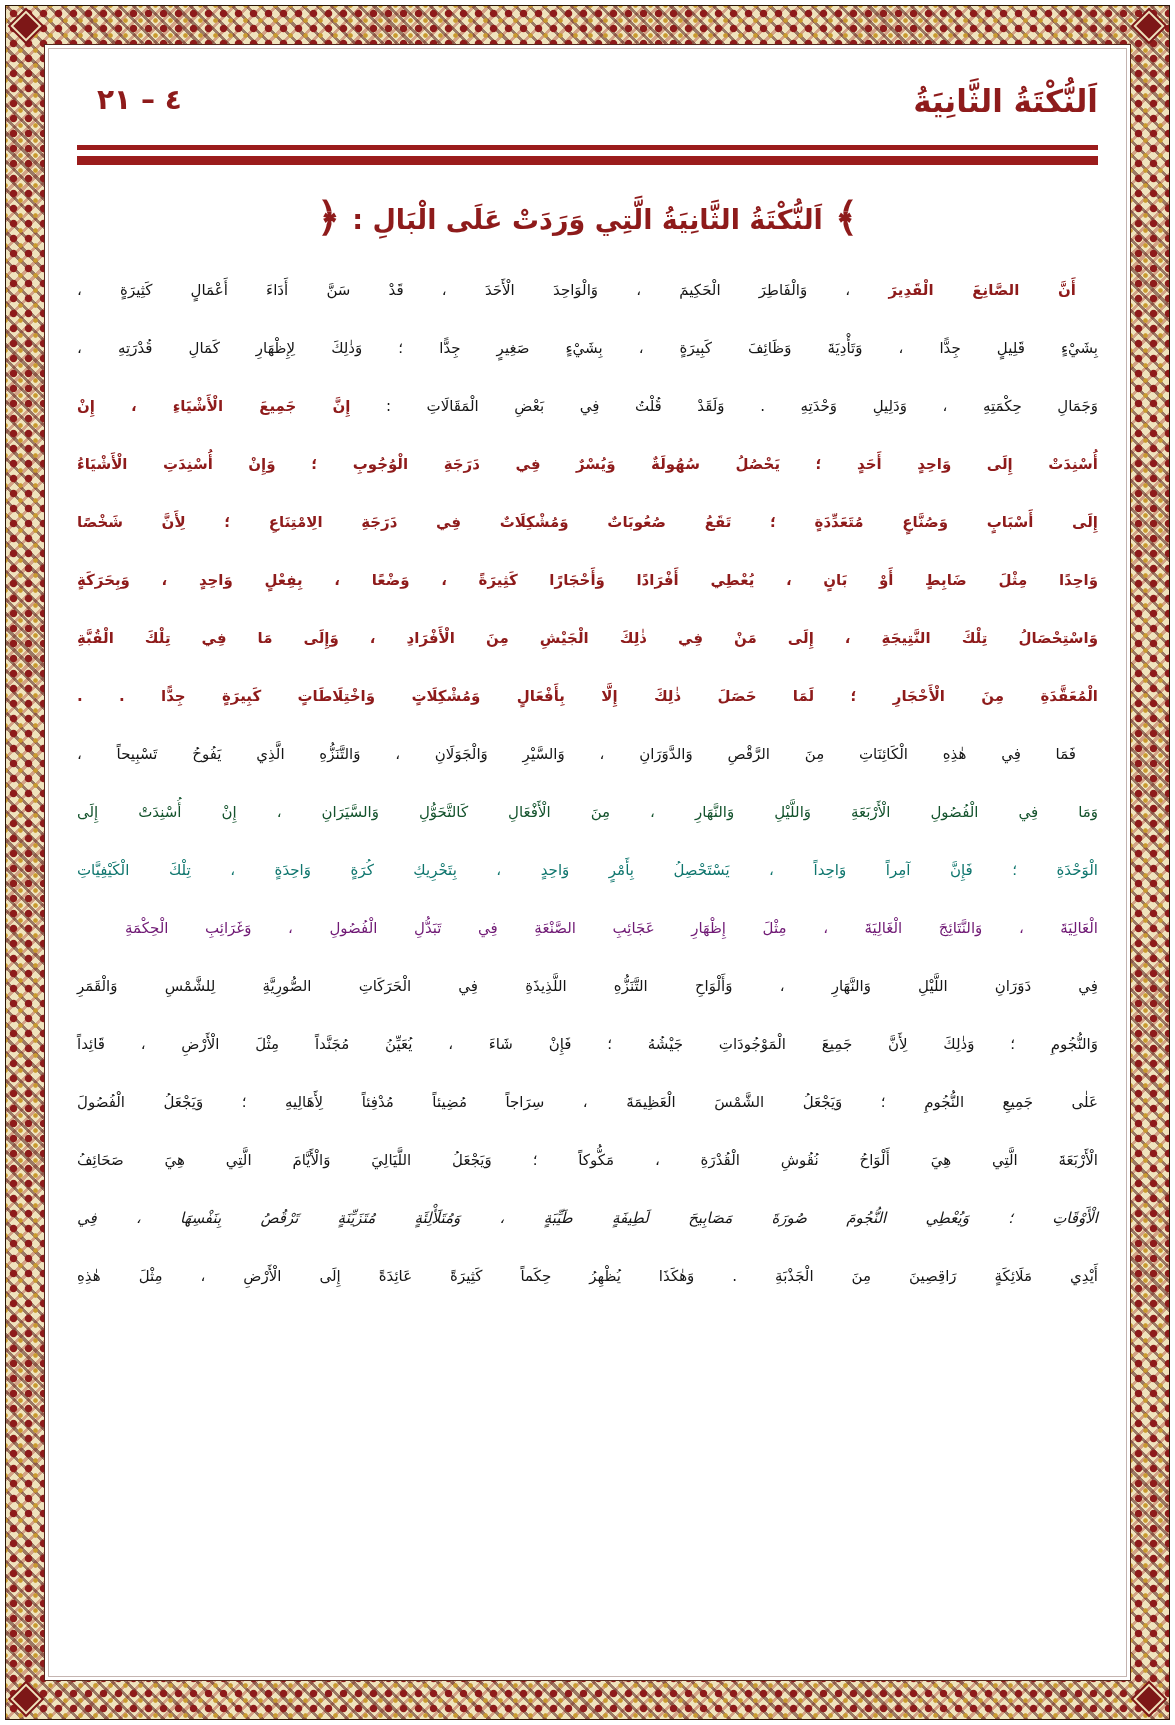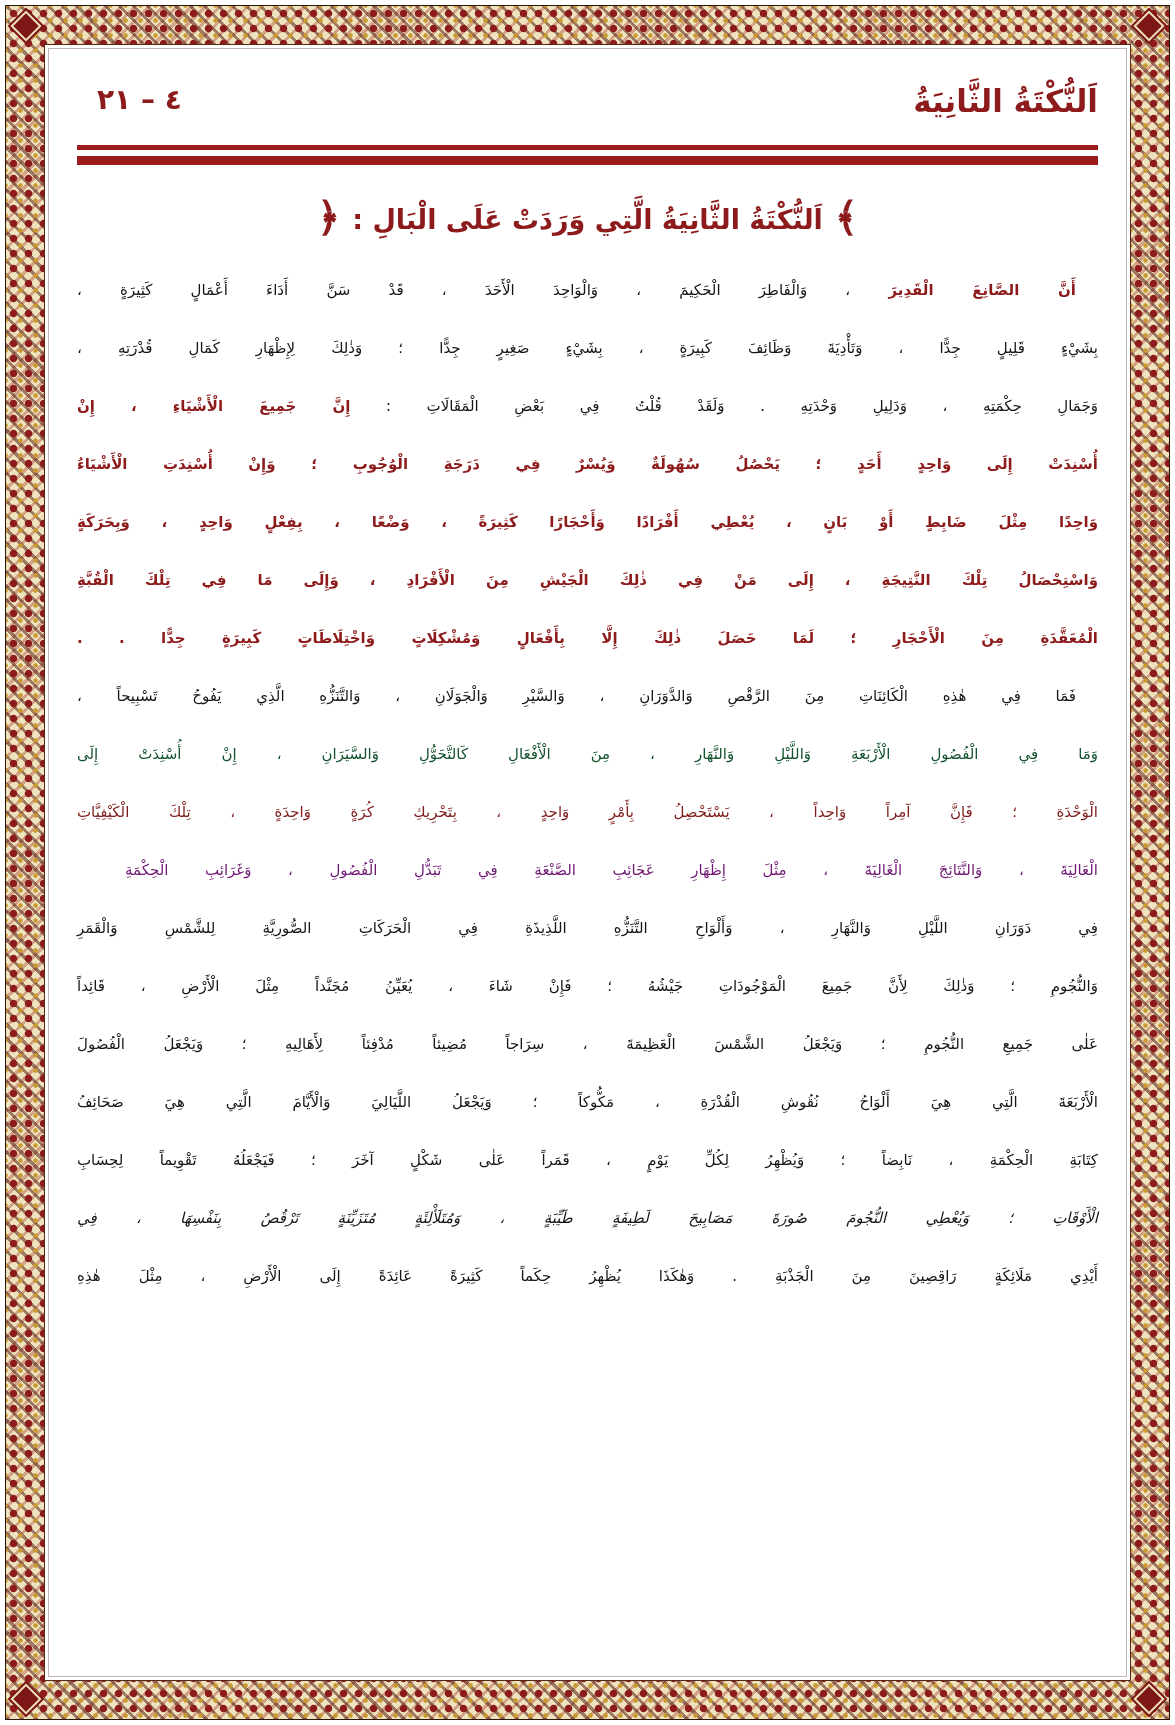--- a/index.html
+++ b/index.html
@@ -97,32 +97,32 @@
           <span class="bracket">﴾</span>
           <span>اَلنُّكْتَةُ الثَّانِيَةُ الَّتِي وَرَدَتْ عَلَى الْبَالِ :</span>
           <span class="bracket">﴿</span>
         </div>
 
         <div class="body" id="body">
             <div class="line indent"><span class="seg-red" style="color: rgb(142, 27, 27);">أَنَّ الصَّانِعَ الْقَدِيرَ</span><span style="color: rgb(22, 22, 22);"> ، وَالْفَاطِرَ الْحَكِيمَ ، وَالْوَاحِدَ الْأَحَدَ ، قَدْ سَنَّ أَدَاءَ أَعْمَالٍ كَثِيرَةٍ ،</span></div>
             <div class="line"><span style="color: rgb(22, 22, 22);">بِشَيْءٍ قَلِيلٍ جِدًّا ، وَتَأْدِيَةَ وَظَائِفَ كَبِيرَةٍ ، بِشَيْءٍ صَغِيرٍ جِدًّا ؛ وَذٰلِكَ لِإِظْهَارِ كَمَالِ قُدْرَتِهِ ،</span></div>
             <div class="line"><span style="color: rgb(22, 22, 22);">وَجَمَالِ حِكْمَتِهِ ، وَدَلِيلِ وَحْدَتِهِ . وَلَقَدْ قُلْتُ فِي بَعْضِ الْمَقَالَاتِ : </span><span class="seg-red" style="color: rgb(142, 27, 27);">إِنَّ جَمِيعَ الْأَشْيَاءِ ، إِنْ</span></div>
             <div class="line"><span class="seg-red" style="color: rgb(142, 27, 27);">أُسْنِدَتْ إِلَى وَاحِدٍ أَحَدٍ ؛ يَحْصُلُ سُهُولَةٌ وَيُسْرٌ فِي دَرَجَةِ الْوُجُوبِ ؛ وَإِنْ أُسْنِدَتِ الْأَشْيَاءُ</span></div>
+            <div class="line"><span class="seg-red" style="color: rgb(142, 27, 27);">إِلَى أَسْبَابٍ وَصُنَّاعٍ مُتَعَدِّدَةٍ ؛ تَقَعُ صُعُوبَاتٌ وَمُشْكِلَاتٌ فِي دَرَجَةِ الِامْتِنَاعِ ؛ لِأَنَّ شَخْصًا</span></div>
             <div class="line"><span class="seg-red" style="color: rgb(142, 27, 27);">وَاحِدًا مِثْلَ ضَابِطٍ أَوْ بَانٍ ، يُعْطِي أَفْرَادًا وَأَحْجَارًا كَثِيرَةً ، وَضْعًا ، بِفِعْلٍ وَاحِدٍ ، وَبِحَرَكَةٍ</span></div>
             <div class="line"><span class="seg-red" style="color: rgb(142, 27, 27);">وَاسْتِحْصَالُ تِلْكَ النَّتِيجَةِ ، إِلَى مَنْ فِي ذٰلِكَ الْجَيْشِ مِنَ الْأَفْرَادِ ، وَإِلَى مَا فِي تِلْكَ الْقُبَّةِ</span></div>
             <div class="line"><span class="seg-red" style="color: rgb(142, 27, 27);">الْمُعَقَّدَةِ مِنَ الْأَحْجَارِ ؛ لَمَا حَصَلَ ذٰلِكَ إِلَّا بِأَفْعَالٍ وَمُشْكِلَاتٍ وَاخْتِلَاطَاتٍ كَبِيرَةٍ جِدًّا . .</span></div>
             <div class="line indent"><span style="color: rgb(22, 22, 22);">فَمَا فِي هٰذِهِ الْكَائِنَاتِ مِنَ الرَّقْصِ وَالدَّوَرَانِ ، وَالسَّيْرِ وَالْجَوَلَانِ ، وَالتَّنَزُّهِ الَّذِي يَفُوحُ تَسْبِيحاً ،</span></div>
             <div class="line"><span style="color: #14532d;">وَمَا فِي الْفُصُولِ الْأَرْبَعَةِ وَاللَّيْلِ وَالنَّهَارِ ، مِنَ الْأَفْعَالِ كَالتَّحَوُّلِ وَالسَّيَرَانِ ، إِنْ أُسْنِدَتْ إِلَى</span></div>
-            <div class="line"><span style="color: #7f1d1d;">الْوَحْدَةِ ؛ فَإِنَّ آمِراً وَاحِداً ، يَسْتَحْصِلُ بِأَمْرٍ وَاحِدٍ ، بِتَحْرِيكِ كُرَةٍ وَاحِدَةٍ ، تِلْكَ الْكَيْفِيَّاتِ</span></div>
+            <div class="line"><span style="color: #0f766e;">الْوَحْدَةِ ؛ فَإِنَّ آمِراً وَاحِداً ، يَسْتَحْصِلُ بِأَمْرٍ وَاحِدٍ ، بِتَحْرِيكِ كُرَةٍ وَاحِدَةٍ ، تِلْكَ الْكَيْفِيَّاتِ</span></div>
             <div class="line"><span style="color: #701a75; margin-left: 48px;">الْعَالِيَةَ ، وَالنَّتَائِجَ الْغَالِيَةَ ، مِثْلَ إِظْهَارِ عَجَائِبِ الصَّنْعَةِ فِي تَبَدُّلِ الْفُصُولِ ، وَغَرَائِبِ الْحِكْمَةِ</span></div>
             <div class="line"><span style="color: rgb(22, 22, 22);">فِي دَوَرَانِ اللَّيْلِ وَالنَّهَارِ ، وَأَلْوَاحِ التَّنَزُّهِ اللَّذِيذَةِ فِي الْحَرَكَاتِ الصُّورِيَّةِ لِلشَّمْسِ وَالْقَمَرِ</span></div>
             <div class="line"><span style="color: rgb(22, 22, 22);">وَالنُّجُومِ ؛ وَذٰلِكَ لِأَنَّ جَمِيعَ الْمَوْجُودَاتِ جَيْشُهُ ؛ فَإِنْ شَاءَ ، يُعَيِّنُ مُجَنَّداً مِثْلَ الْأَرْضِ ، قَائِداً</span></div>
             <div class="line"><span style="color: rgb(22, 22, 22);">عَلٰى جَمِيعِ النُّجُومِ ؛ وَيَجْعَلُ الشَّمْسَ الْعَظِيمَةَ ، سِرَاجاً مُضِيئاً مُدْفِئاً لِأَهَالِيهِ ؛ وَيَجْعَلُ الْفُصُولَ</span></div>
             <div class="line"><span style="color: rgb(22, 22, 22);">الْأَرْبَعَةَ الَّتِي هِيَ أَلْوَاحُ نُقُوشِ الْقُدْرَةِ ، مَكُّوكاً ؛ وَيَجْعَلُ اللَّيَالِيَ وَالْأَيَّامَ الَّتِي هِيَ صَحَائِفُ</span></div>
-            <div class="line"><span style="color: rgb(22, 22, 22);">كِتَابَةِ الْحِكْمَةِ ، نَابِضاً ؛ وَيُظْهِرُ لِكُلِّ يَوْمٍ ، قَمَراً عَلٰى شَكْلٍ آخَرَ ؛ فَيَجْعَلُهُ تَقْوِيماً لِحِسَابِ</span></div>
             <div class="line"><span style="color: rgb(22, 22, 22); font-style: italic;">الْأَوْقَاتِ ؛ وَيُعْطِي النُّجُومَ صُورَةَ مَصَابِيحَ لَطِيفَةٍ طَيِّبَةٍ ، وَمُتَلَأْلِئَةٍ مُتَزَيِّنَةٍ تَرْقُصُ بِنَفْسِهَا ، فِي</span></div>
             <div class="line"><span style="color: rgb(22, 22, 22);">أَيْدِي مَلَائِكَةٍ رَاقِصِينَ مِنَ الْجَذْبَةِ . وَهٰكَذَا يُظْهِرُ حِكَماً كَثِيرَةً عَائِدَةً إِلَى الْأَرْضِ ، مِثْلَ هٰذِهِ</span></div>
           </div>
 
       </div>
     </div>
   </div>
 </div>
 
 </body></html>

